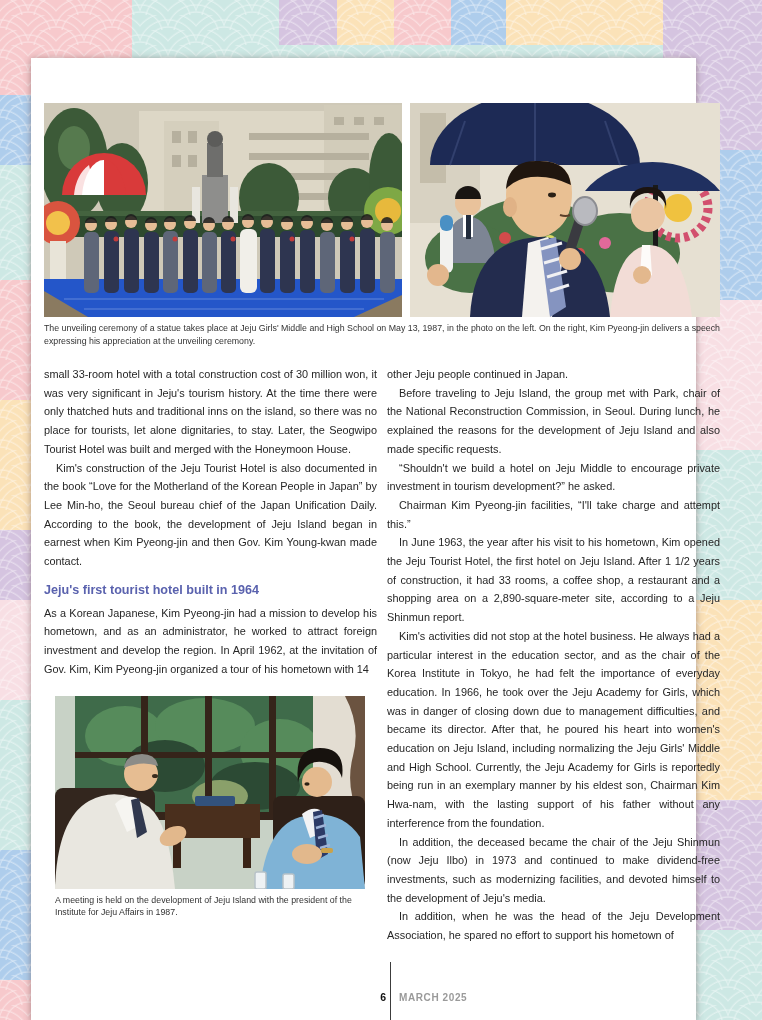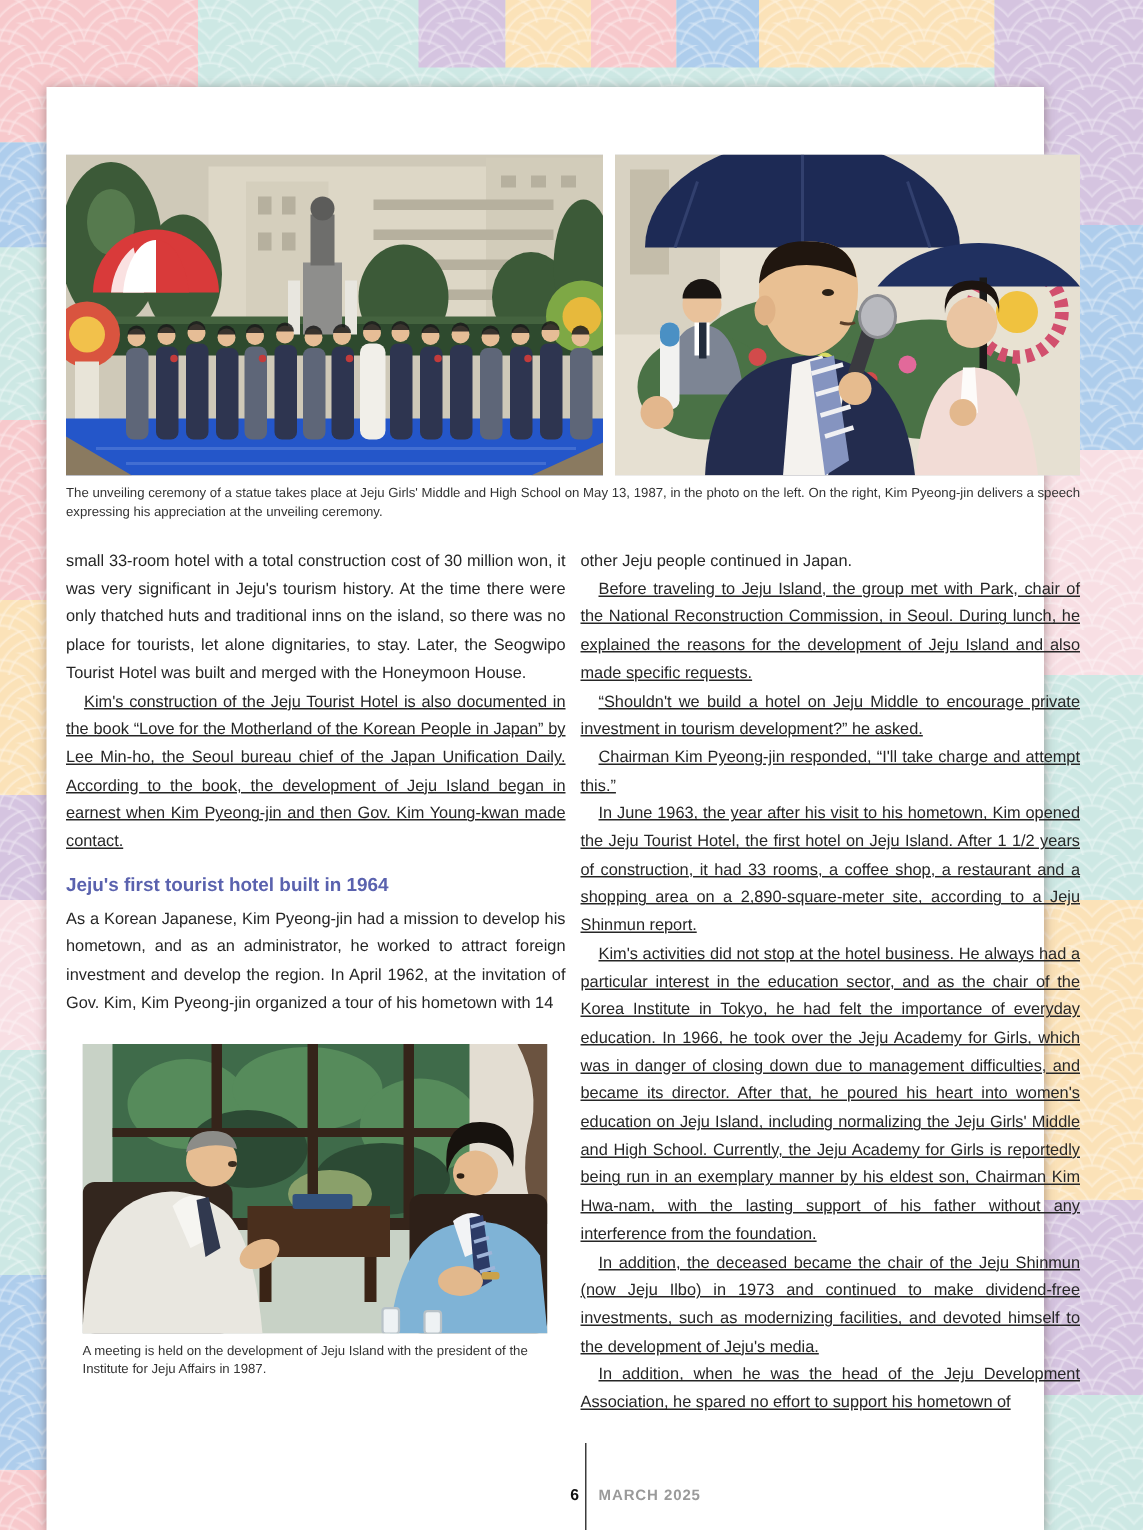--- a/index.html
+++ b/index.html
@@ -27,21 +27,21 @@
   .photo svg{display:block;}
   .photo-left{width:358px;height:214px;}
   .photo-right{width:310px;height:214px;}
   .top-caption{position:absolute;left:13px;top:264px;width:676px;
     font-size:8.8px;line-height:12.5px;color:#333;text-align:justify;}
 
   
   .cols{position:absolute;left:13px;top:307px;width:676px;display:flex;gap:10px;}
   .col{width:333px;font-size:10.9px;line-height:18.7px;color:#262626;text-align:justify;}
   .col p{margin:0;}
-  .ind{text-indent:12px;text-decoration:underline;}
+  .ind{text-indent:12px;}
   h3.sec{margin:11px 0 5px 0;font-size:12.6px;line-height:17px;color:#5a62ae;font-weight:bold;text-align:left;}
   .mid-photo-wrap{margin:17px 0 0 11px;width:310px;}
   .mid-photo{width:310px;height:193px;}
   .mid-caption{margin-top:5px;font-size:8.8px;line-height:12.5px;color:#333;text-align:left;}
 
   
   .footer-num{position:absolute;left:280px;top:933px;width:75px;text-align:right;
     font-size:10.5px;font-weight:bold;color:#111;}
   .footer-issue{position:absolute;left:368px;top:934px;font-size:10px;color:#9a9a9a;
     letter-spacing:.6px;font-weight:bold;}
@@ -371,21 +371,21 @@
             </svg>
           </figure>
           <div class="mid-caption">A meeting is held on the development of Jeju Island with the president of the Institute for Jeju Affairs in 1987.</div>
         </div>
       </div>
 
       <div class="col">
         <p>other Jeju people continued in Japan.</p>
         <p class="ind">Before traveling to Jeju Island, the group met with Park, chair of the National Reconstruction Commission, in Seoul. During lunch, he explained the reasons for the development of Jeju Island and also made specific requests.</p>
         <p class="ind">“Shouldn't we build a hotel on Jeju Middle to encourage private investment in tourism development?” he asked.</p>
-        <p class="ind">Chairman Kim Pyeong-jin responded, “I'll take charge and attempt this.”</p>
+        <p class="ind">Chairman Kim Pyeong-jin facilities, “I'll take charge and attempt this.”</p>
         <p class="ind">In June 1963, the year after his visit to his hometown, Kim opened the Jeju Tourist Hotel, the first hotel on Jeju Island. After 1 1/2 years of construction, it had 33 rooms, a coffee shop, a restaurant and a shopping area on a 2,890-square-meter site, according to a Jeju Shinmun report.</p>
         <p class="ind">Kim's activities did not stop at the hotel business. He always had a particular interest in the education sector, and as the chair of the Korea Institute in Tokyo, he had felt the importance of everyday education. In 1966, he took over the Jeju Academy for Girls, which was in danger of closing down due to management difficulties, and became its director. After that, he poured his heart into women's education on Jeju Island, including normalizing the Jeju Girls' Middle and High School. Currently, the Jeju Academy for Girls is reportedly being run in an exemplary manner by his eldest son, Chairman Kim Hwa-nam, with the lasting support of his father without any interference from the foundation.</p>
         <p class="ind">In addition, the deceased became the chair of the Jeju Shinmun (now Jeju Ilbo) in 1973 and continued to make dividend-free investments, such as modernizing facilities, and devoted himself to the development of Jeju's media.</p>
         <p class="ind">In addition, when he was the head of the Jeju Development Association, he spared no effort to support his hometown of</p>
       </div>
     </div>
 
     <div class="footer-num">6</div>
     <div class="footer-issue">MARCH 2025</div>
   </div>

